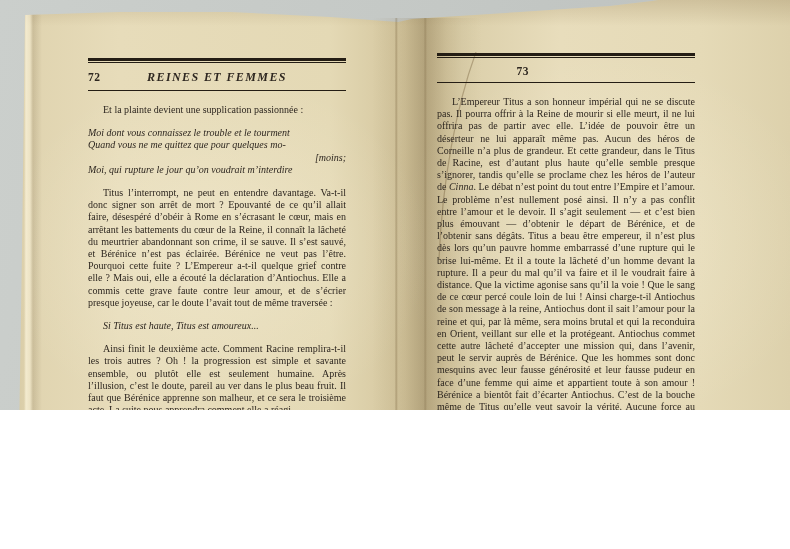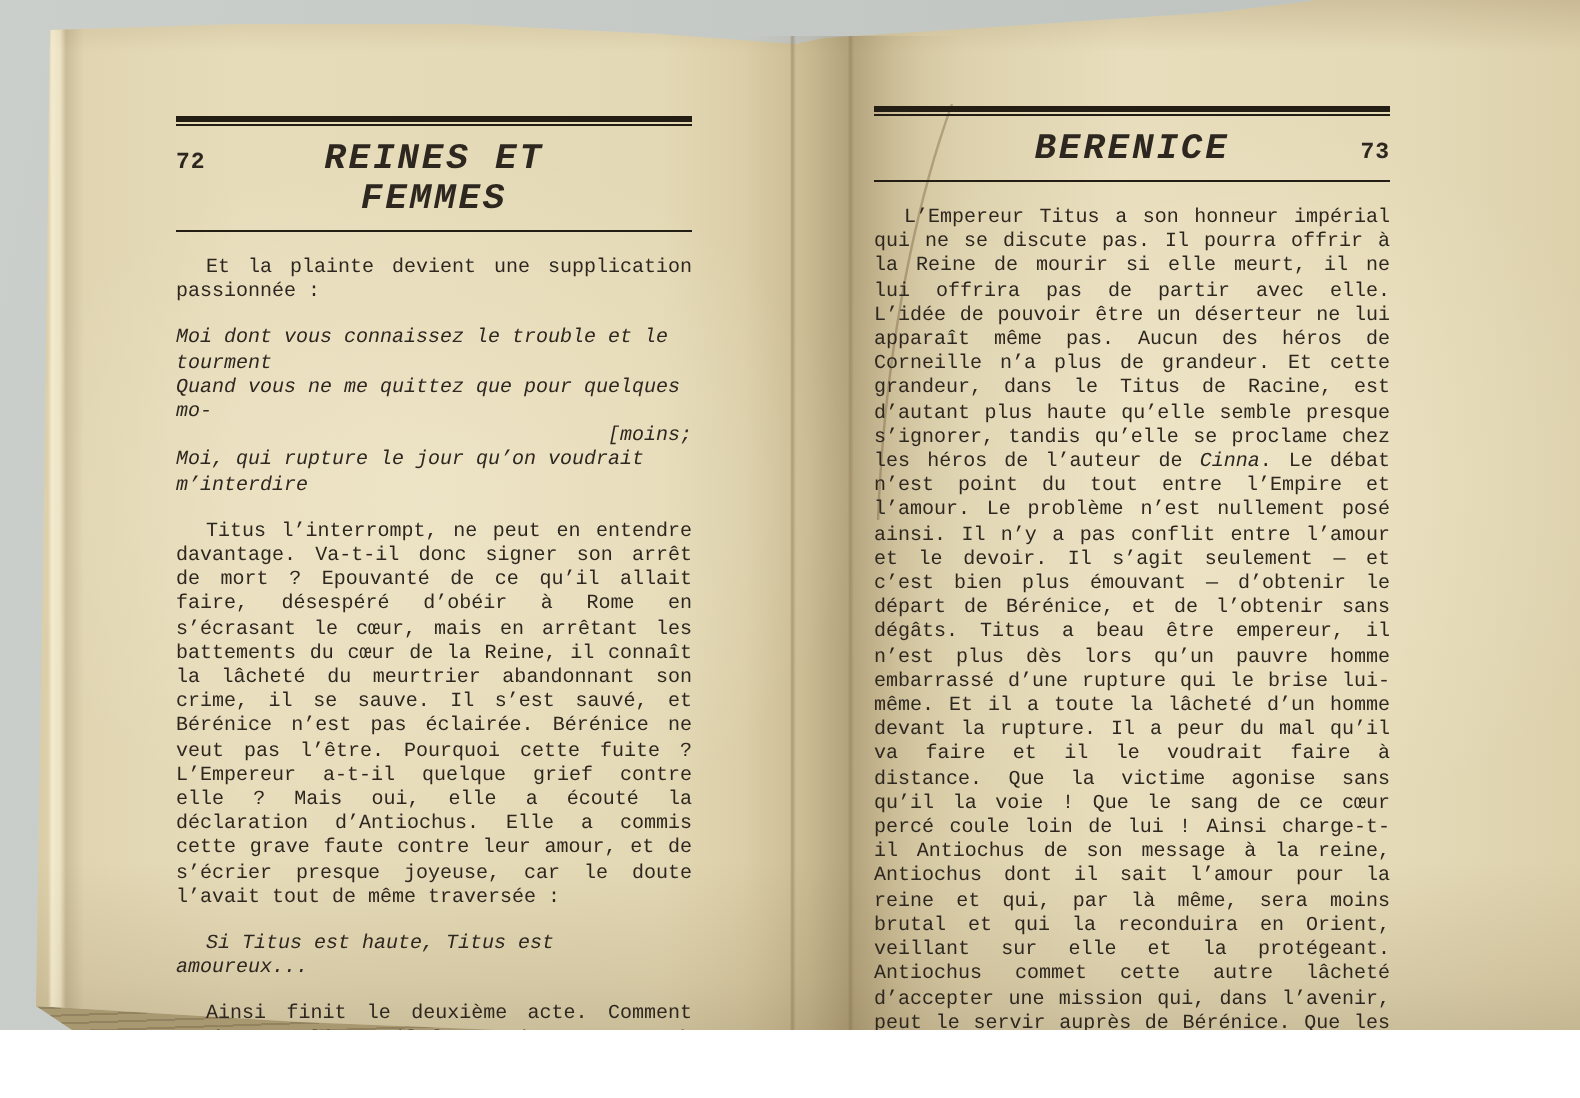--- a/index.html
+++ b/index.html
@@ -5,23 +5,23 @@
   :root{
     --backdrop:#c5c9c6;
     --page:#e7dcba;
     --page-edge:#cdbf96;
     --ink:#2e2720;
     --rule:#241d14;
     --shadow:#23211e;
   }
   html,body{margin:0;padding:0;}
   .photo{
-    position:relative;width:790px;height:515px;overflow:hidden;
+    position:relative;width:790px;height:410px;overflow:hidden;
     background:linear-gradient(100deg,#cbcfcc 0%,var(--backdrop) 45%,#bcc0bd 100%);
-    font-family:Liberation Mono, monospace;
+    font-family:Liberation Serif, serif;
   }
   
   .floor-shadow{
     position:absolute;left:0;top:505px;width:790px;height:44px;
     background:linear-gradient(90deg,rgba(22,20,17,.95) 0%,rgba(55,52,47,.85) 30%,rgba(105,102,95,.5) 62%,rgba(140,137,130,.28) 100%);
     clip-path:polygon(0px 12px,430px 28px,790px 37px,790px 44px,0px 44px);
     filter:blur(2px);
   }
   
   .page-stack{
@@ -51,21 +51,21 @@
   }
   .crease{position:absolute;left:432px;top:52px;width:70px;height:210px;}
   
   .col{position:absolute;width:258px;color:var(--ink);}
   .col-left{left:88px;top:58px;}
   .col-right{left:437px;top:53px;}
   .rule-double{height:1px;border-top:3px solid var(--rule);border-bottom:1px solid var(--rule);}
   .head-row{display:flex;align-items:baseline;margin:7px 0 5px;}
   .head-num{width:46px;font-weight:bold;font-size:11.5px;letter-spacing:.5px;}
   .head-num.right{text-align:right;}
-  .head-title{flex:1;text-align:center;font-style:italic;font-weight:bold;font-size:18px;letter-spacing:1.4px;}
+  .head-title{flex:1;text-align:center;font-style:italic;font-weight:bold;font-size:12px;letter-spacing:1.4px;}
   .head-spacer{width:46px;}
   .rule-thin{border-top:1.5px solid var(--rule);}
   .page-body{
     margin-top:13px;font-size:10px;line-height:12.2px;
     text-align:justify;hyphens:auto;-webkit-hyphens:auto;
   }
   .page-body p{margin:0;text-indent:15px;}
   .page-body .verse{font-style:italic;margin:11px 0;}
   .page-body .verse-line{text-indent:0;text-align:left;}
   .page-body .verse-line.right{text-align:right;}
@@ -104,21 +104,20 @@
         <p class="para">Titus l’interrompt, ne peut en entendre davantage. Va-t-il donc signer son arrêt de mort ? Epouvanté de ce qu’il allait faire, désespéré d’obéir à Rome en s’écrasant le cœur, mais en arrêtant les battements du cœur de la Reine, il connaît la lâcheté du meurtrier abandonnant son crime, il se sauve. Il s’est sauvé, et Bérénice n’est pas éclairée. Bérénice ne veut pas l’être. Pourquoi cette fuite ? L’Empereur a-t-il quelque grief contre elle ? Mais oui, elle a écouté la déclaration d’Antiochus. Elle a commis cette grave faute contre leur amour, et de s’écrier presque joyeuse, car le doute l’avait tout de même traversée :</p>
         <p class="quote">Si Titus est haute, Titus est amoureux...</p>
         <p class="para">Ainsi finit le deuxième acte. Comment Racine remplira-t-il les trois autres ? Oh ! la progression est simple et savante ensemble, ou plutôt elle est seulement humaine. Après l’illusion, c’est le doute, pareil au ver dans le plus beau fruit. Il faut que Bérénice apprenne son malheur, et ce sera le troisième acte. La suite nous apprendra comment elle a réagi.</p>
       </div>
   </div>
 
   <div class="col col-right">
     <div class="rule-double"></div>
     <div class="head-row">
       <span class="head-spacer"></span>
-      <span class="head-title">BERENICE</span>
       <span class="head-num right">73</span>
     </div>
     <div class="rule-thin"></div>
     <div class="page-body">
         <p class="para"><span>L’Empereur Titus a son honneur impérial qui ne se discute pas. Il pourra offrir à la Reine de mourir si elle meurt, il ne lui offrira pas de partir avec elle. L’idée de pouvoir être un déserteur ne lui apparaît même pas. Aucun des héros de Corneille n’a plus de grandeur. Et cette grandeur, dans le Titus de Racine, est d’autant plus haute qu’elle semble presque s’ignorer, tandis qu’elle se proclame chez les héros de l’auteur de </span><span class="it">Cinna</span><span>. Le débat n’est point du tout entre l’Empire et l’amour. Le problème n’est nullement posé ainsi. Il n’y a pas conflit entre l’amour et le devoir. Il s’agit seulement — et c’est bien plus émouvant — d’obtenir le départ de Bérénice, et de l’obtenir sans dégâts. Titus a beau être empereur, il n’est plus dès lors qu’un pauvre homme embarrassé d’une rupture qui le brise lui-même. Et il a toute la lâcheté d’un homme devant la rupture. Il a peur du mal qu’il va faire et il le voudrait faire à distance. Que la victime agonise sans qu’il la voie ! Que le sang de ce cœur percé coule loin de lui ! Ainsi charge-t-il Antiochus de son message à la reine, Antiochus dont il sait l’amour pour la reine et qui, par là même, sera moins brutal et qui la reconduira en Orient, veillant sur elle et la protégeant. Antiochus commet cette autre lâcheté d’accepter une mission qui, dans l’avenir, peut le servir auprès de Bérénice. Que les hommes sont donc mesquins avec leur fausse générosité et leur fausse pudeur en face d’une femme qui aime et appartient toute à son amour ! Bérénice a bientôt fait d’écarter Antiochus. C’est de la bouche même de Titus qu’elle veut savoir la vérité. Aucune force au monde ne la séparera de son amant sans qu’elle l’ait revu et sans qu’elle ait obtenu</span></p>
       </div>
   </div>
 </div>
 
 </body></html>

